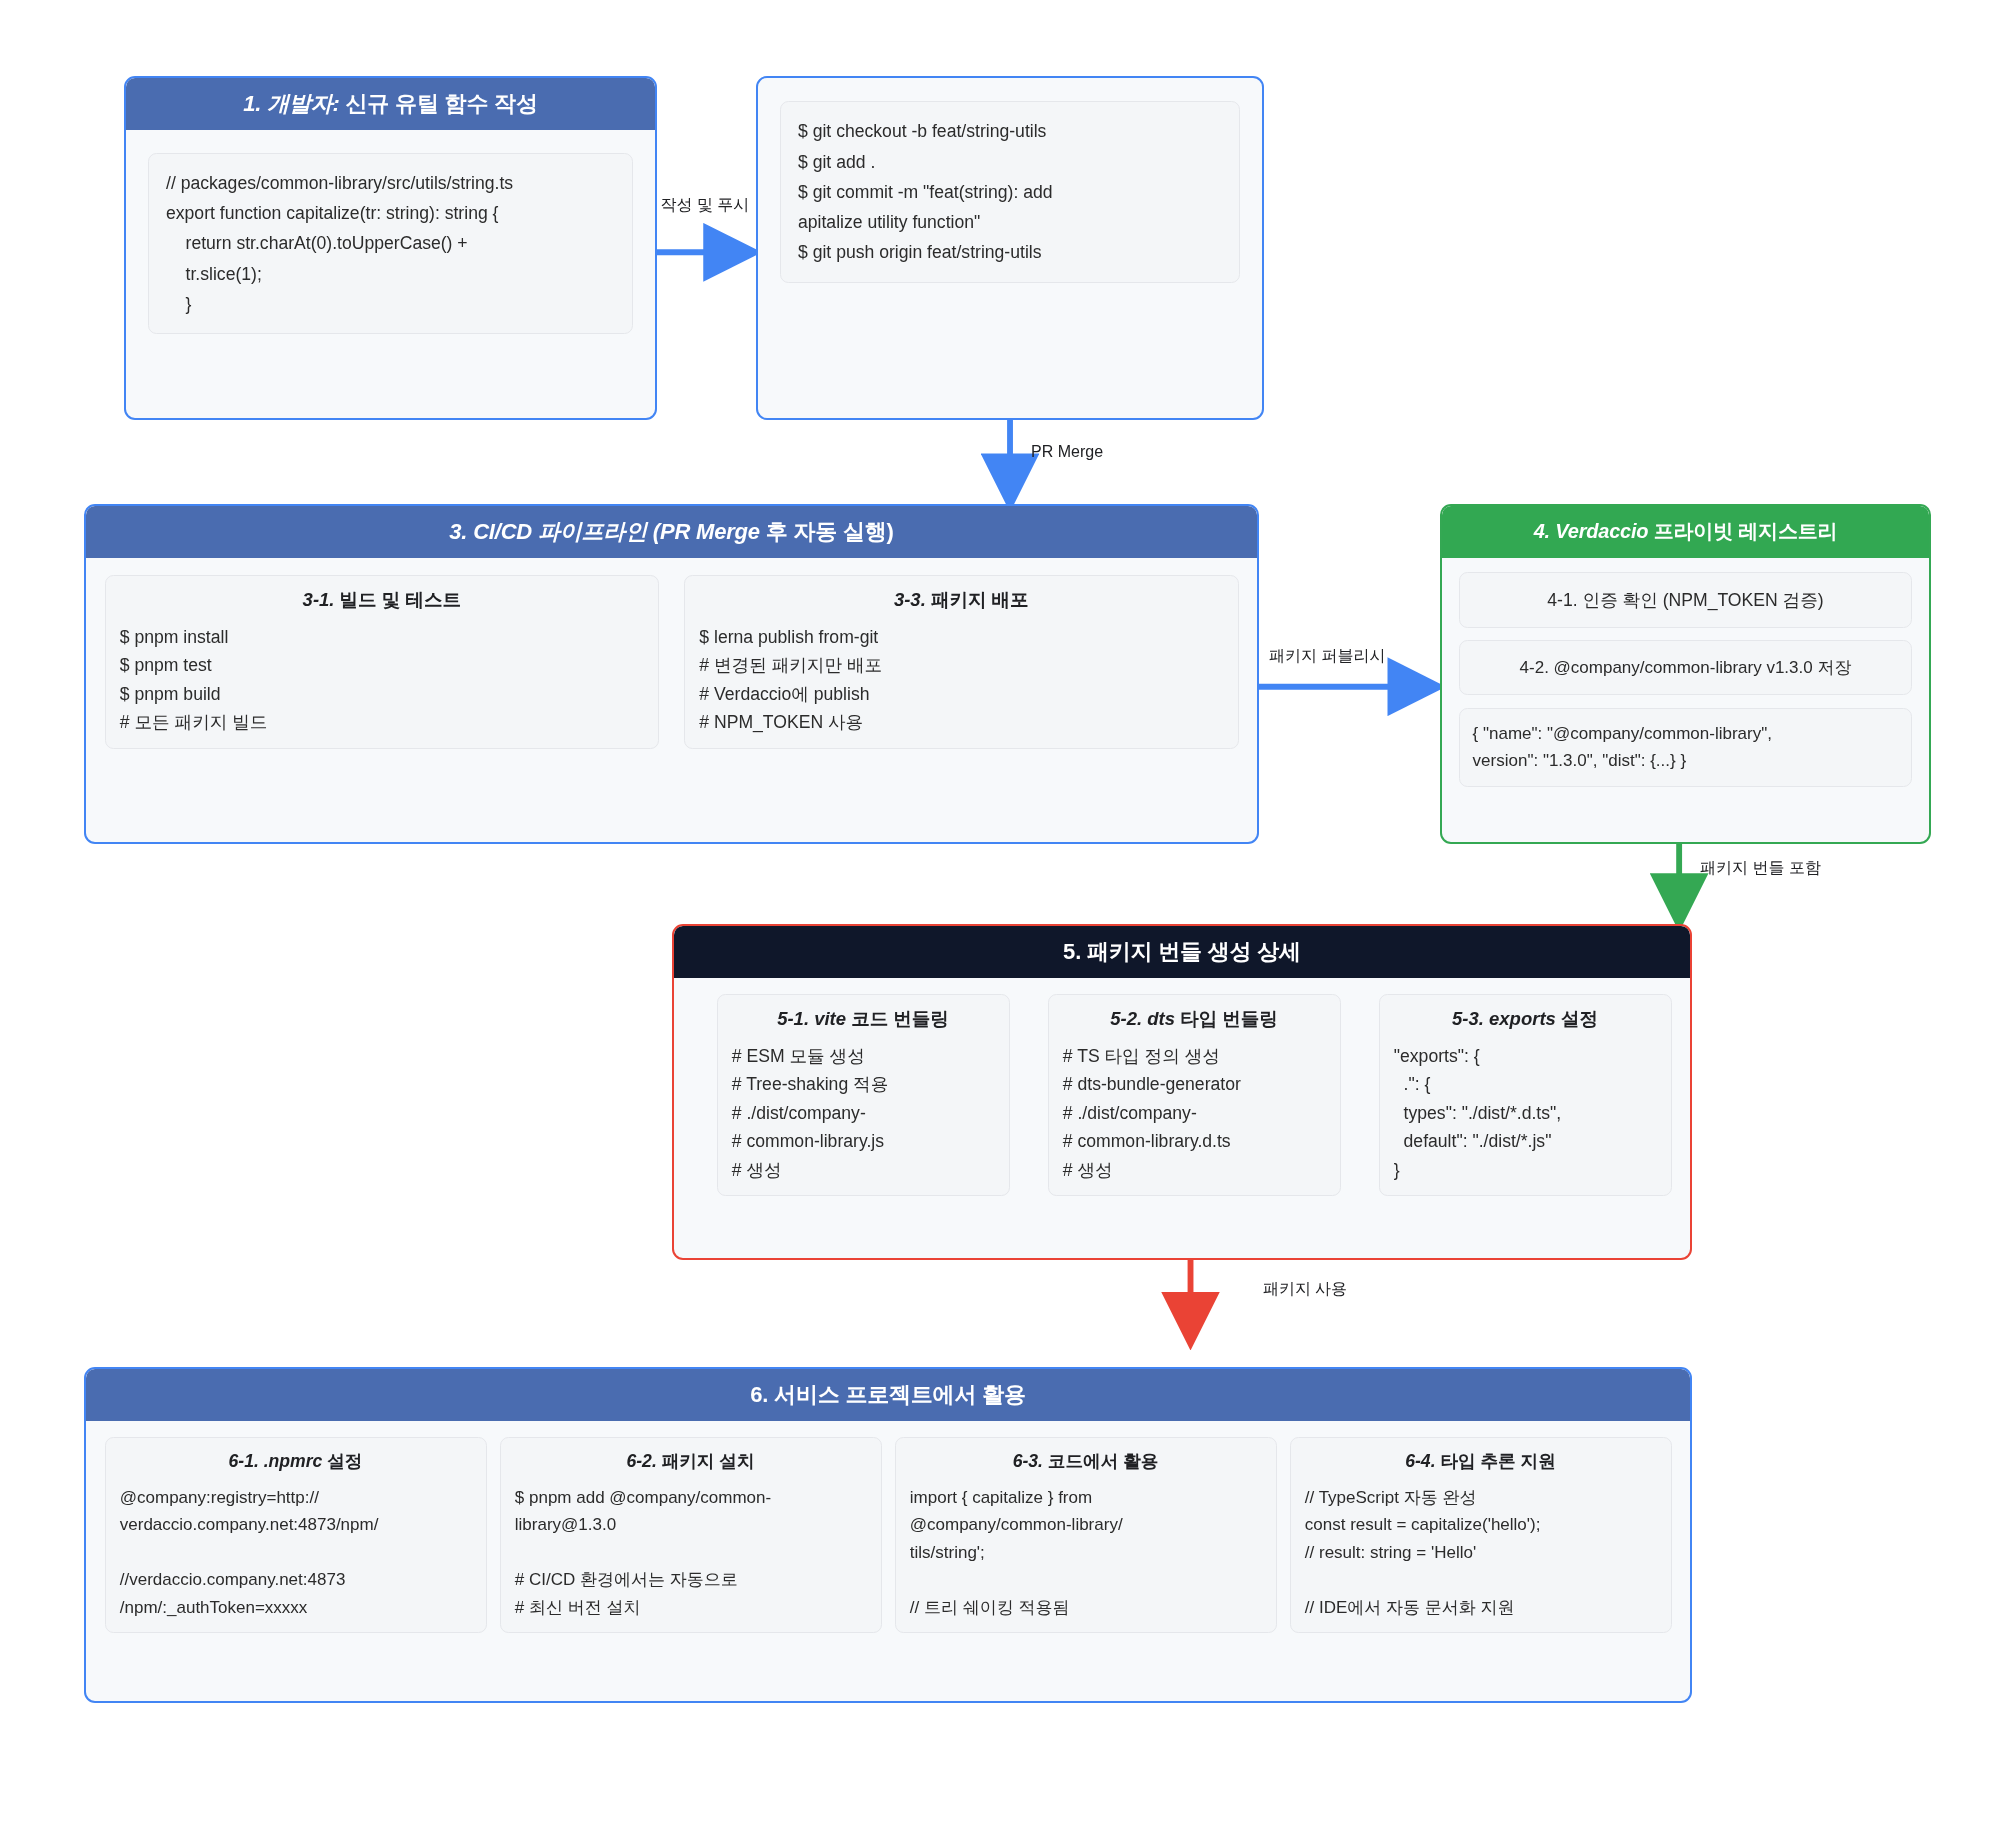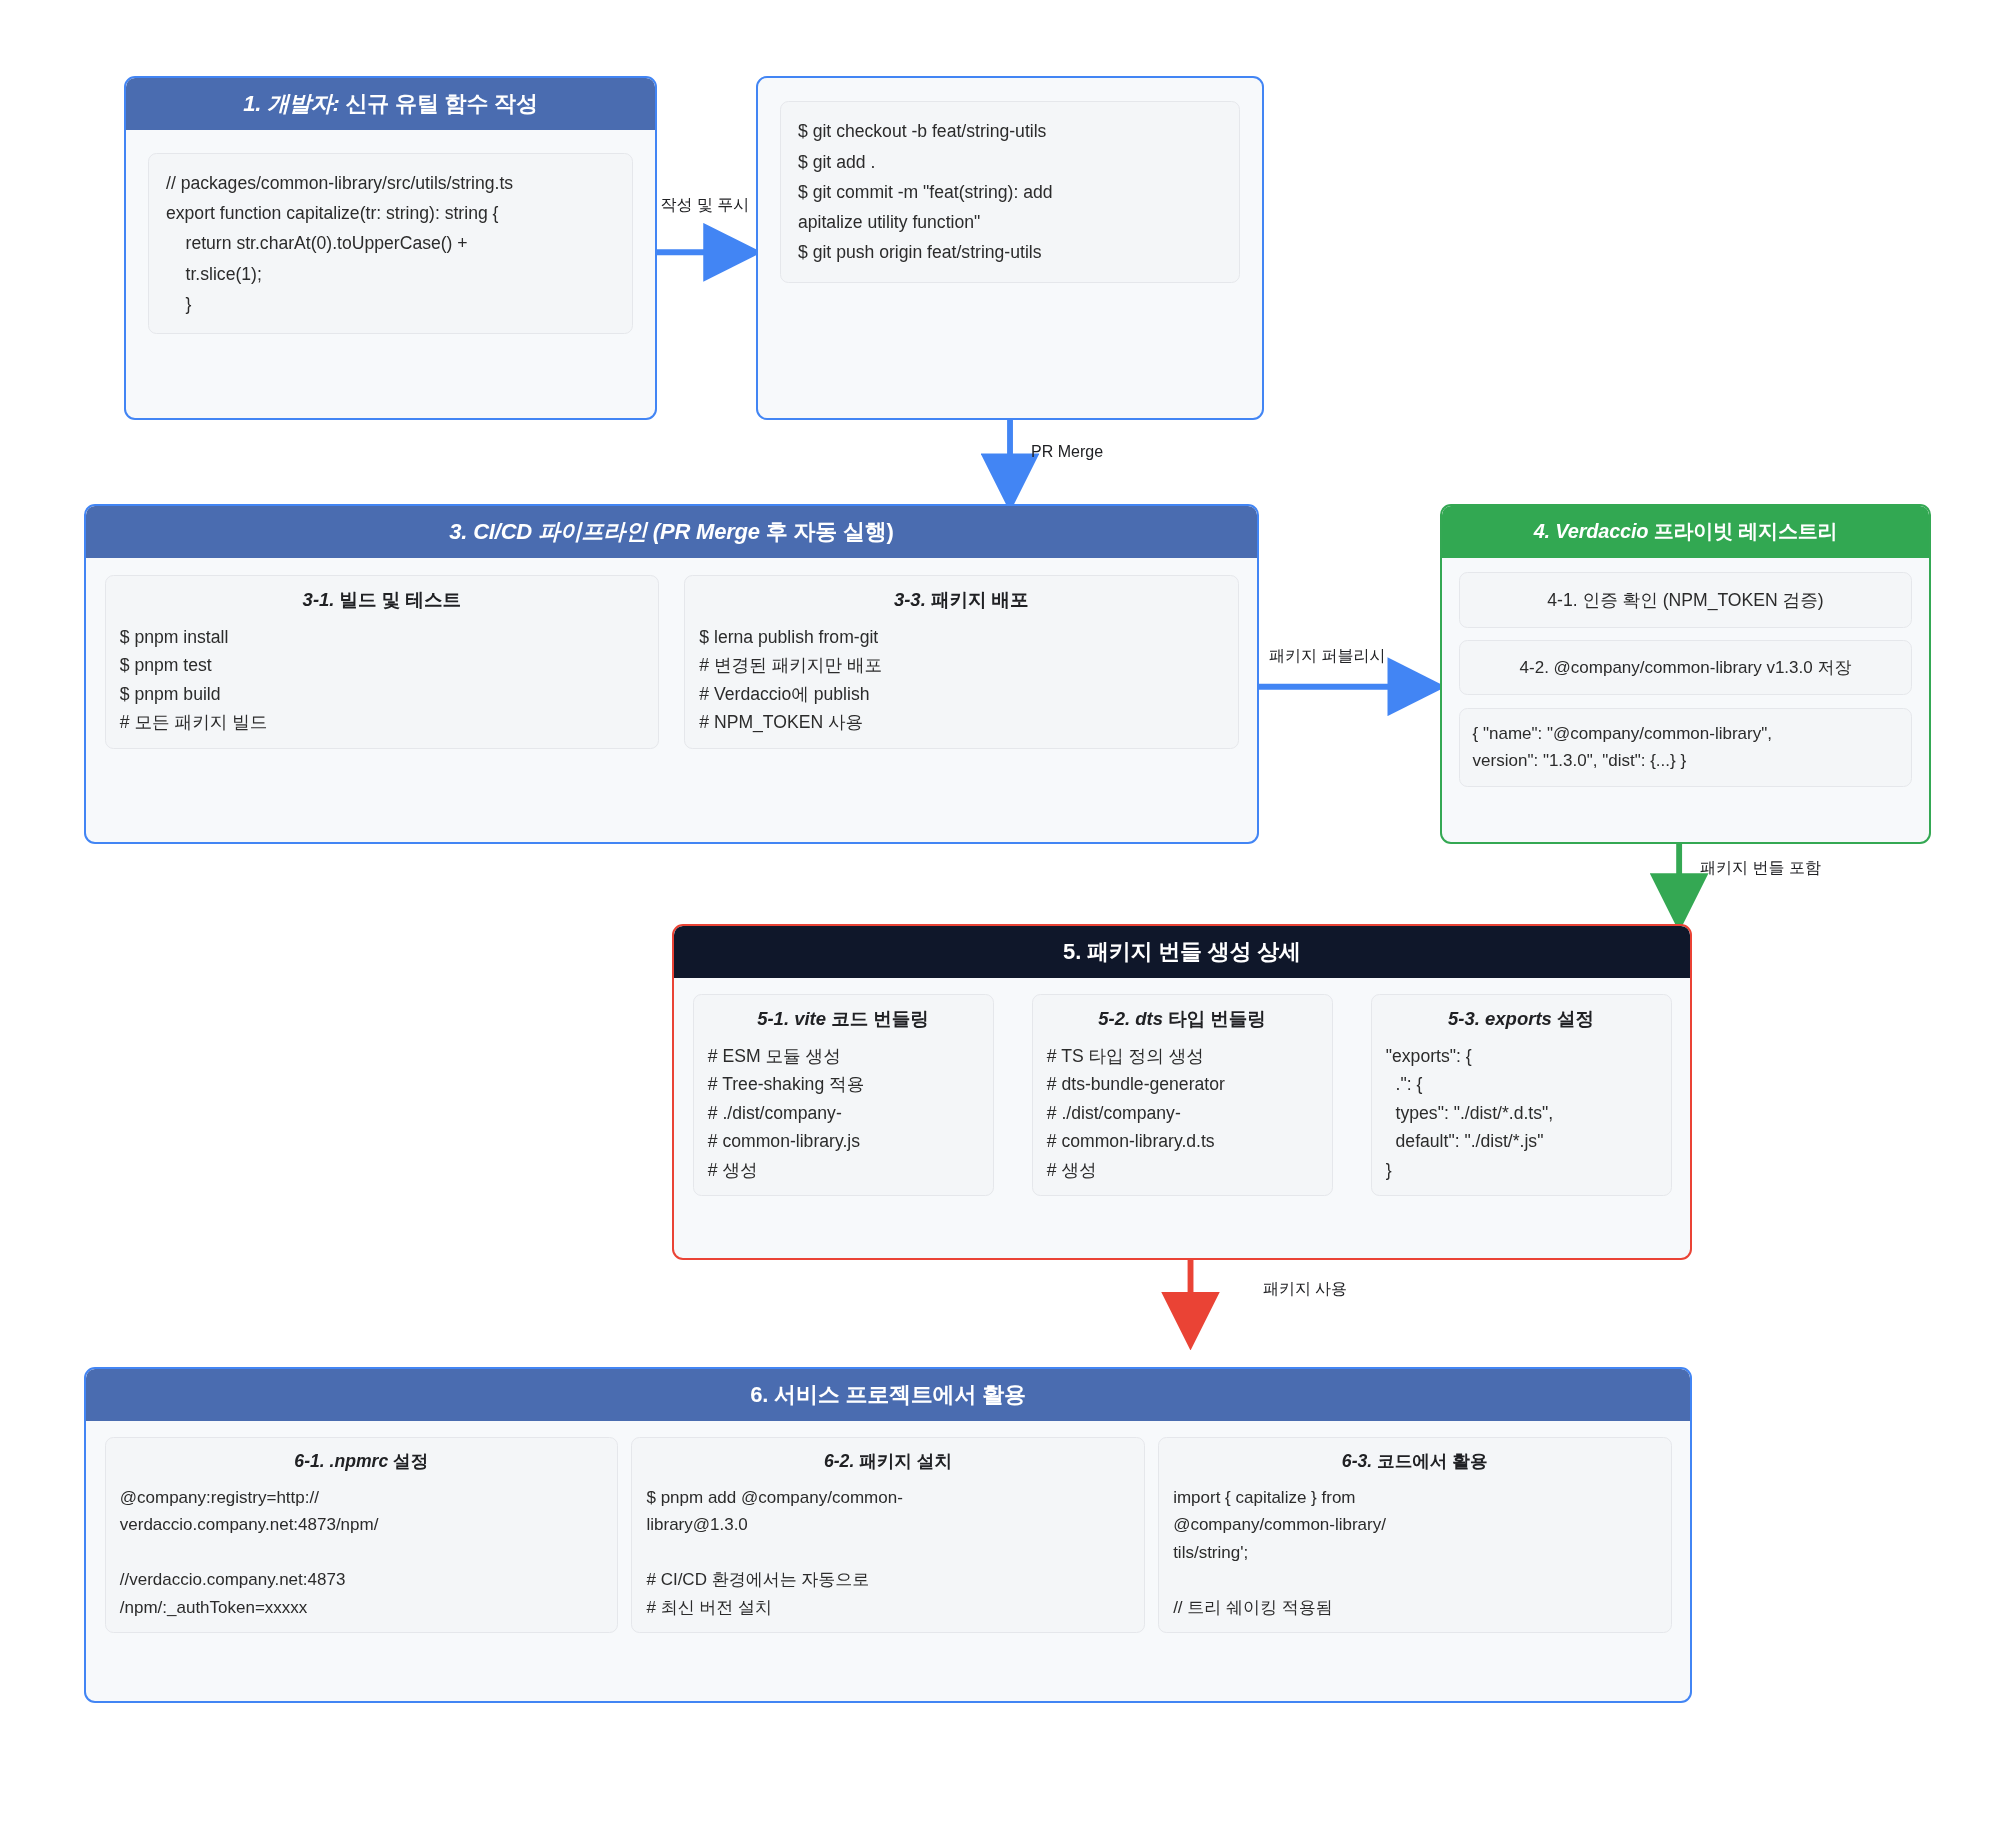--- a/index.html
+++ b/index.html
@@ -245,21 +245,21 @@
         <div class="line" style="font-size:17px;">{ "name": "@company/common-library",</div>
         <div class="line" style="font-size:17px;">version": "1.3.0", "dist": {...} }</div>
       </div>
     </div>
   </div>
 
   <div class="card red" style="left:672px;top:924px;width:1020px;height:336px;">
     <div class="card-head">
       <div class="title" style="font-style:normal;">5. 패키지 번들 생성 상세</div>
     </div>
-    <div class="card-body" style="padding:16px 18.5px;gap:38px;">
+    <div class="card-body" style="padding:16px 18.5px;gap:38px;margin-left:24px;">
       <div class="panel">
         <div class="ptitle">
           <span>5-1. vite</span><span class="norm"> 코드 번들링</span>
         </div>
         <div class="line"># ESM 모듈 생성</div>
         <div class="line"># Tree-shaking 적용</div>
         <div class="line"># ./dist/company-</div>
         <div class="line"># common-library.js</div>
         <div class="line"># 생성</div>
       </div>
@@ -314,17 +314,27 @@
       <div class="panel">
         <div class="ptitle" style="font-size:17.6px;">
           <span>6-3.</span><span class="norm"> 코드에서 활용</span>
         </div>
         <div class="line" style="font-size:17px;">import { capitalize } from</div>
         <div class="line" style="font-size:17px;">@company/common-library/</div>
         <div class="line" style="font-size:17px;">tils/string';</div>
         <div class="line" style="font-size:17px;">&nbsp;</div>
         <div class="line" style="font-size:17px;">// 트리 쉐이킹 적용됨</div>
       </div>
+      <div class="panel">
+        <div class="ptitle" style="font-size:17.6px;">
+          <span>6-4.</span><span class="norm"> 타입 추론 지원</span>
+        </div>
+        <div class="line" style="font-size:17px;">// TypeScript 자동 완성</div>
+        <div class="line" style="font-size:17px;">const result = capitalize('hello');</div>
+        <div class="line" style="font-size:17px;">// result: string = 'Hello'</div>
+        <div class="line" style="font-size:17px;">&nbsp;</div>
+        <div class="line" style="font-size:17px;">// IDE에서 자동 문서화 지원</div>
+      </div>
     </div>
   </div>
 
 </div>
 
 
 </body></html>

